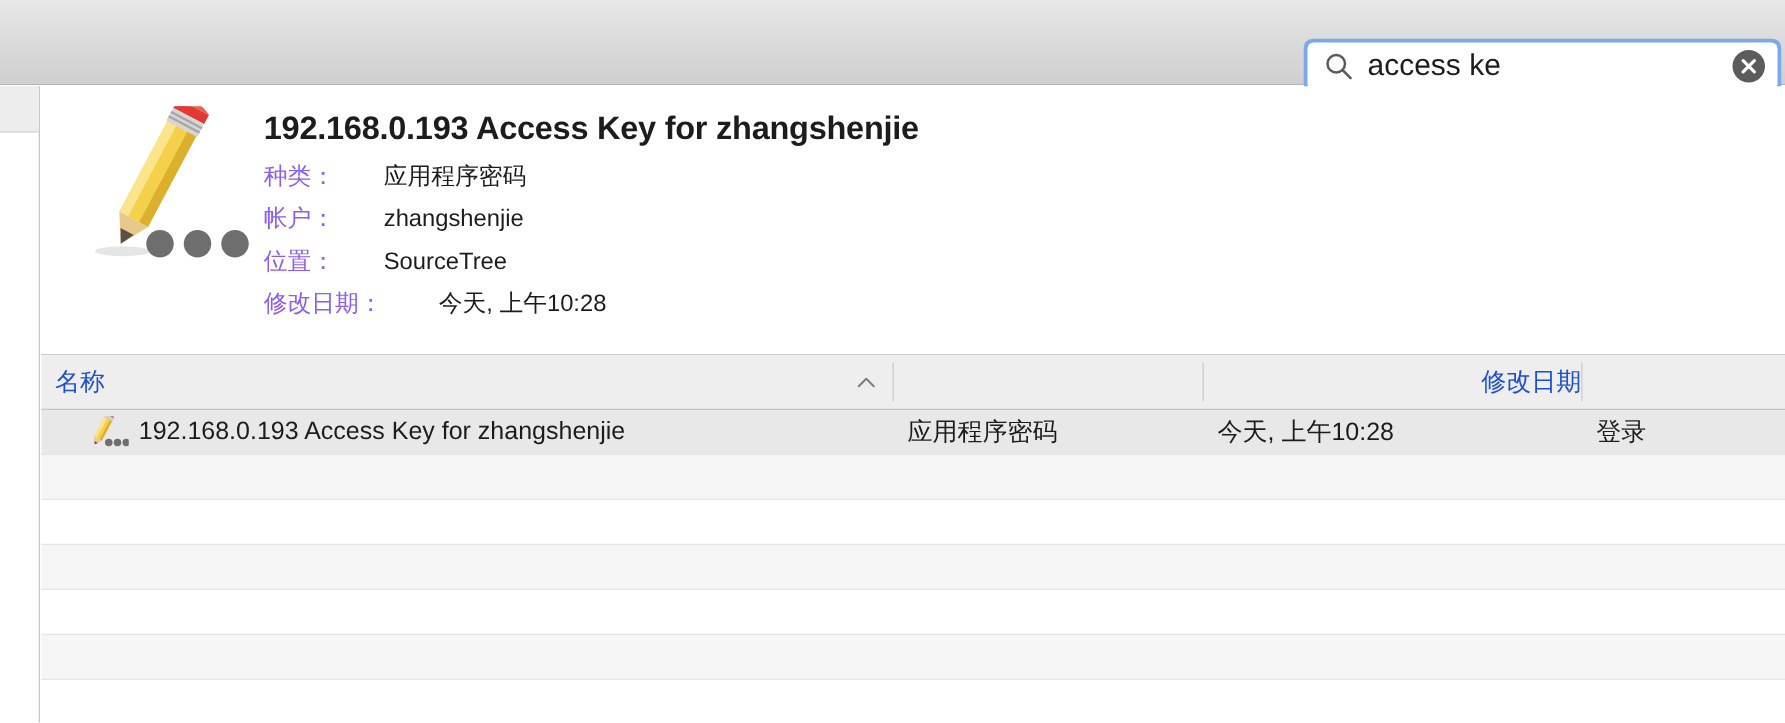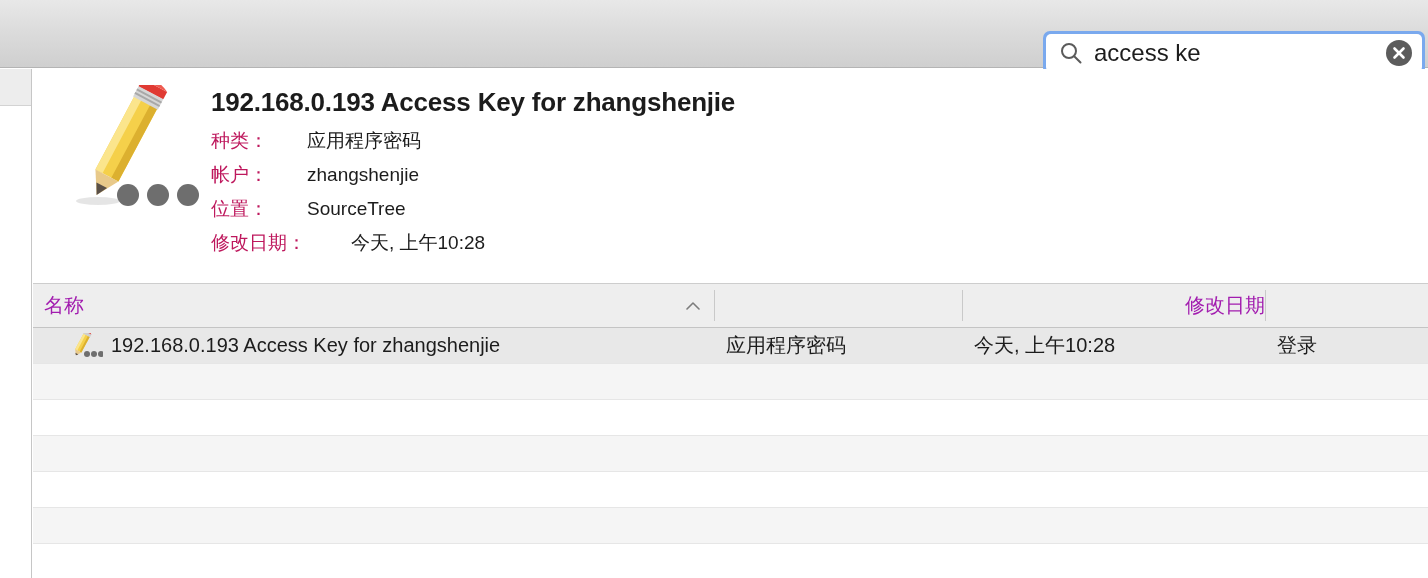--- a/index.html
+++ b/index.html
@@ -127,21 +127,21 @@
     white-space: nowrap;
   }
   .detail-row {
     display: flex;
     align-items: baseline;
     height: 34px;
     white-space: nowrap;
   }
   .detail-label {
     font-size: 19px;
-    color: #be185d;
+    color: #8b5cf6;
     min-width: 96px;
   }
   .detail-label.wide { min-width: 140px; }
   .detail-value {
     font-size: 19px;
     color: #1c1c1c;
   }
 
   
   .table {
@@ -159,21 +159,21 @@
     border-bottom: 1px solid #c4c4c4;
     box-sizing: border-box;
   }
   .th {
     position: absolute;
     top: 0;
     height: 43px;
     display: flex;
     align-items: center;
     font-size: 20px;
-    color: #a21caf;
+    color: #1d4ed8;
     box-sizing: border-box;
   }
   .th-label { padding-left: 11px; }
   .th-div {
     position: absolute;
     top: 6px;
     width: 1px;
     height: 31px;
     background: #c9c9c9;
   }

